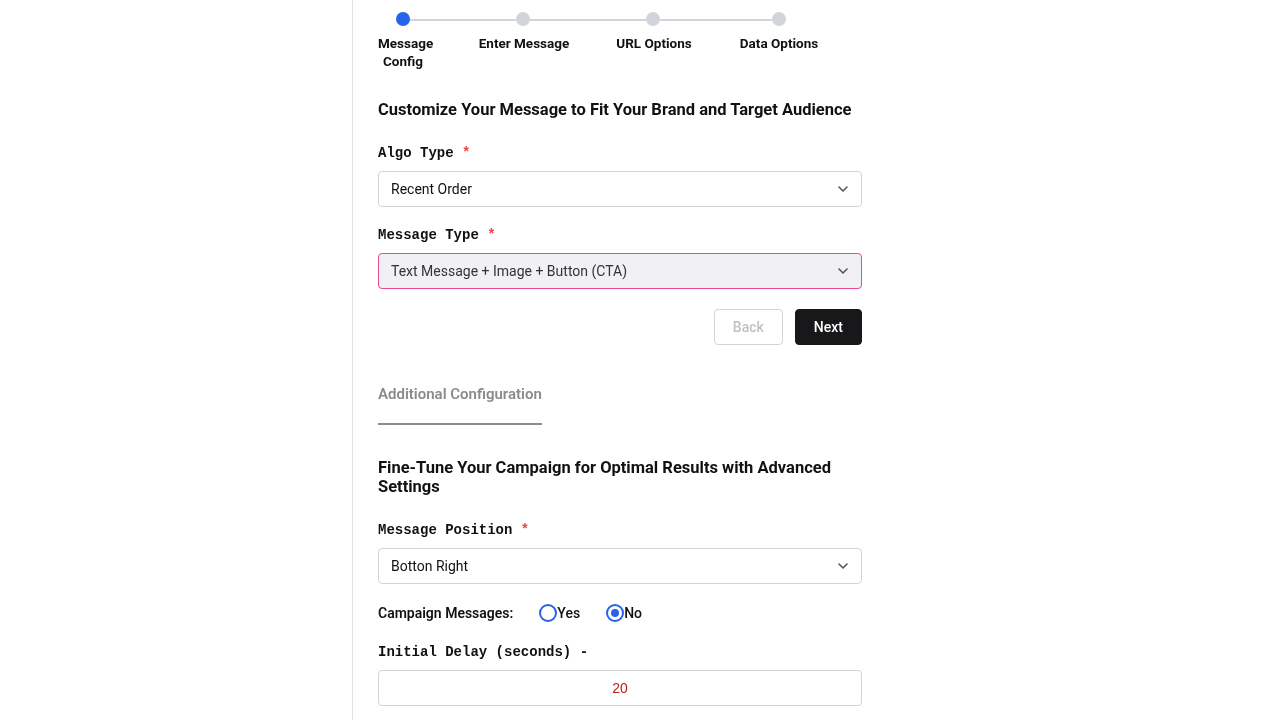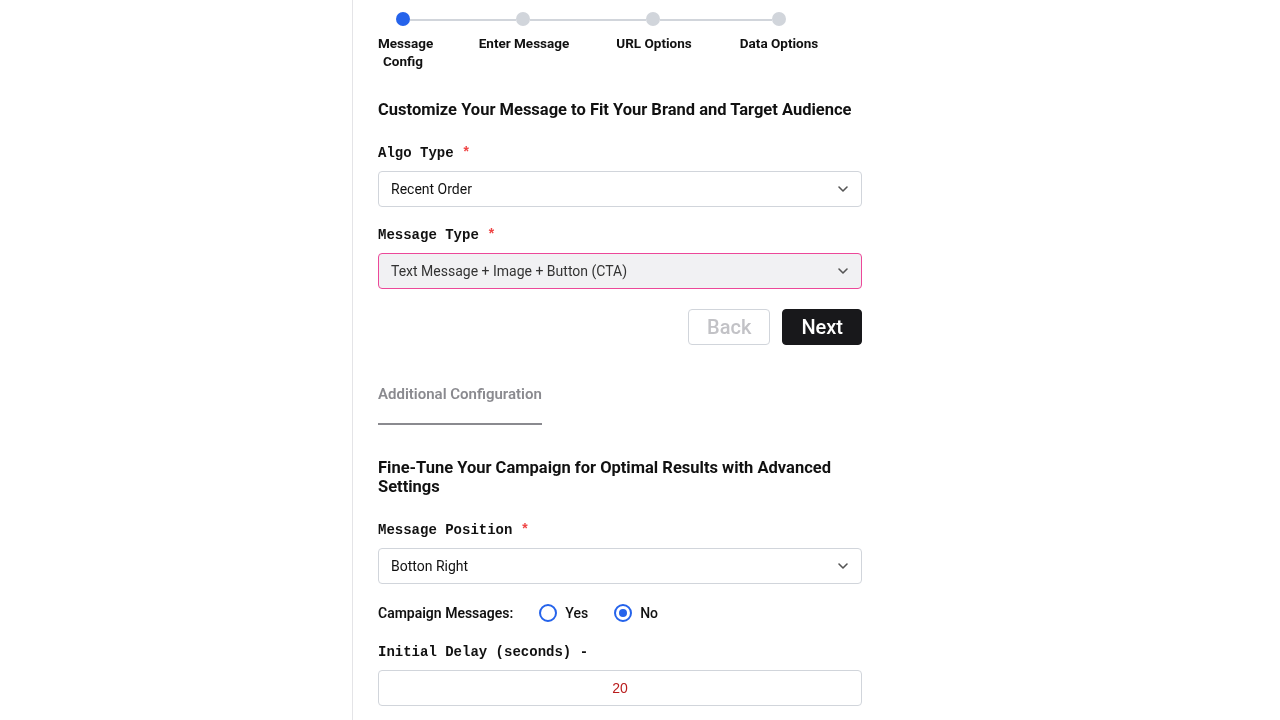--- a/index.html
+++ b/index.html
@@ -117,21 +117,21 @@
     display: flex;
     justify-content: flex-end;
     gap: 12px;
     margin-top: 12px;
     margin-bottom: 40px;
   }
   .btn {
     height: 36px;
     padding: 0 18px;
     border-radius: 4px;
-    font-size: 20px;
+    font-size: 14px;
     font-weight: 500;
     display: inline-flex;
     align-items: center;
     justify-content: center;
     cursor: pointer;
   }
   .btn-back {
     border: 1px solid #d1d5db;
     background: #fff;
     color: #c2c2c6;
@@ -156,21 +156,20 @@
   }
   .radio-row {
     display: flex;
     align-items: center;
     gap: 26px;
     margin-bottom: 22px;
   }
   .radio-opt {
     display: flex;
     align-items: center;
-    gap: 8px;
     font-size: 14px;
     font-weight: 500;
   }
   .radio {
     width: 18px;
     height: 18px;
     border-radius: 50%;
     border: 2px solid #2563eb;
     position: relative;
     flex-shrink: 0;

